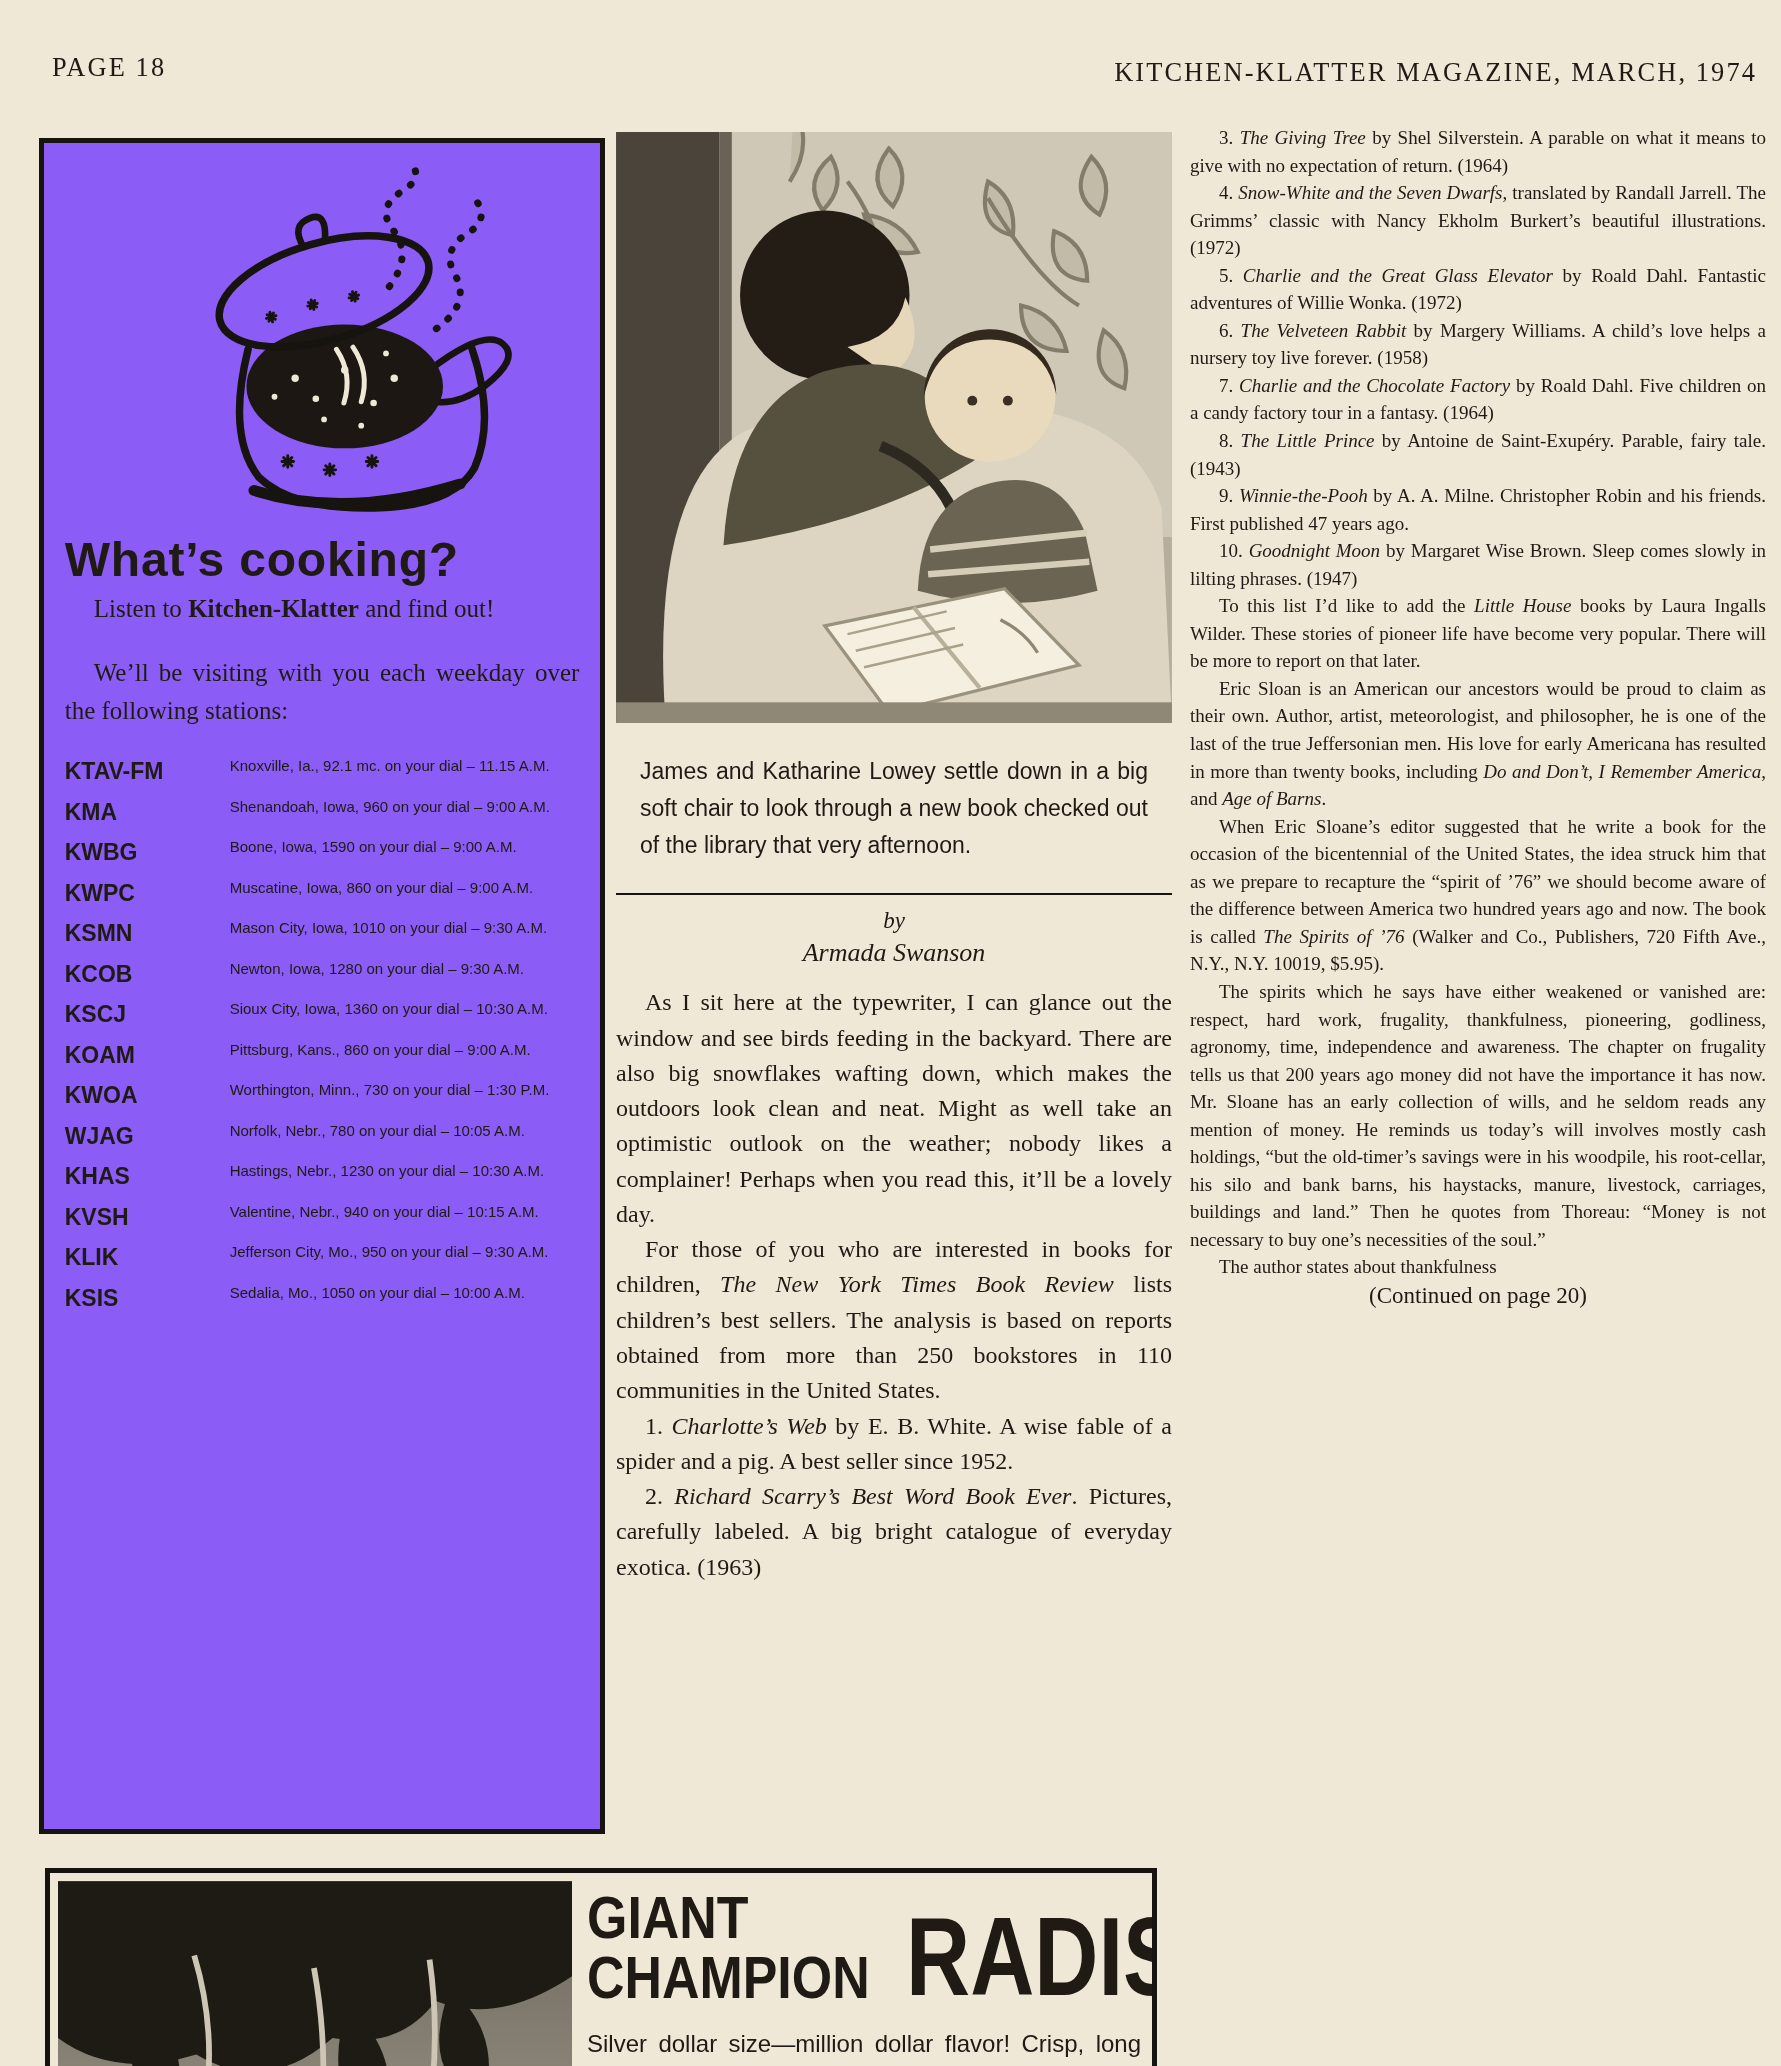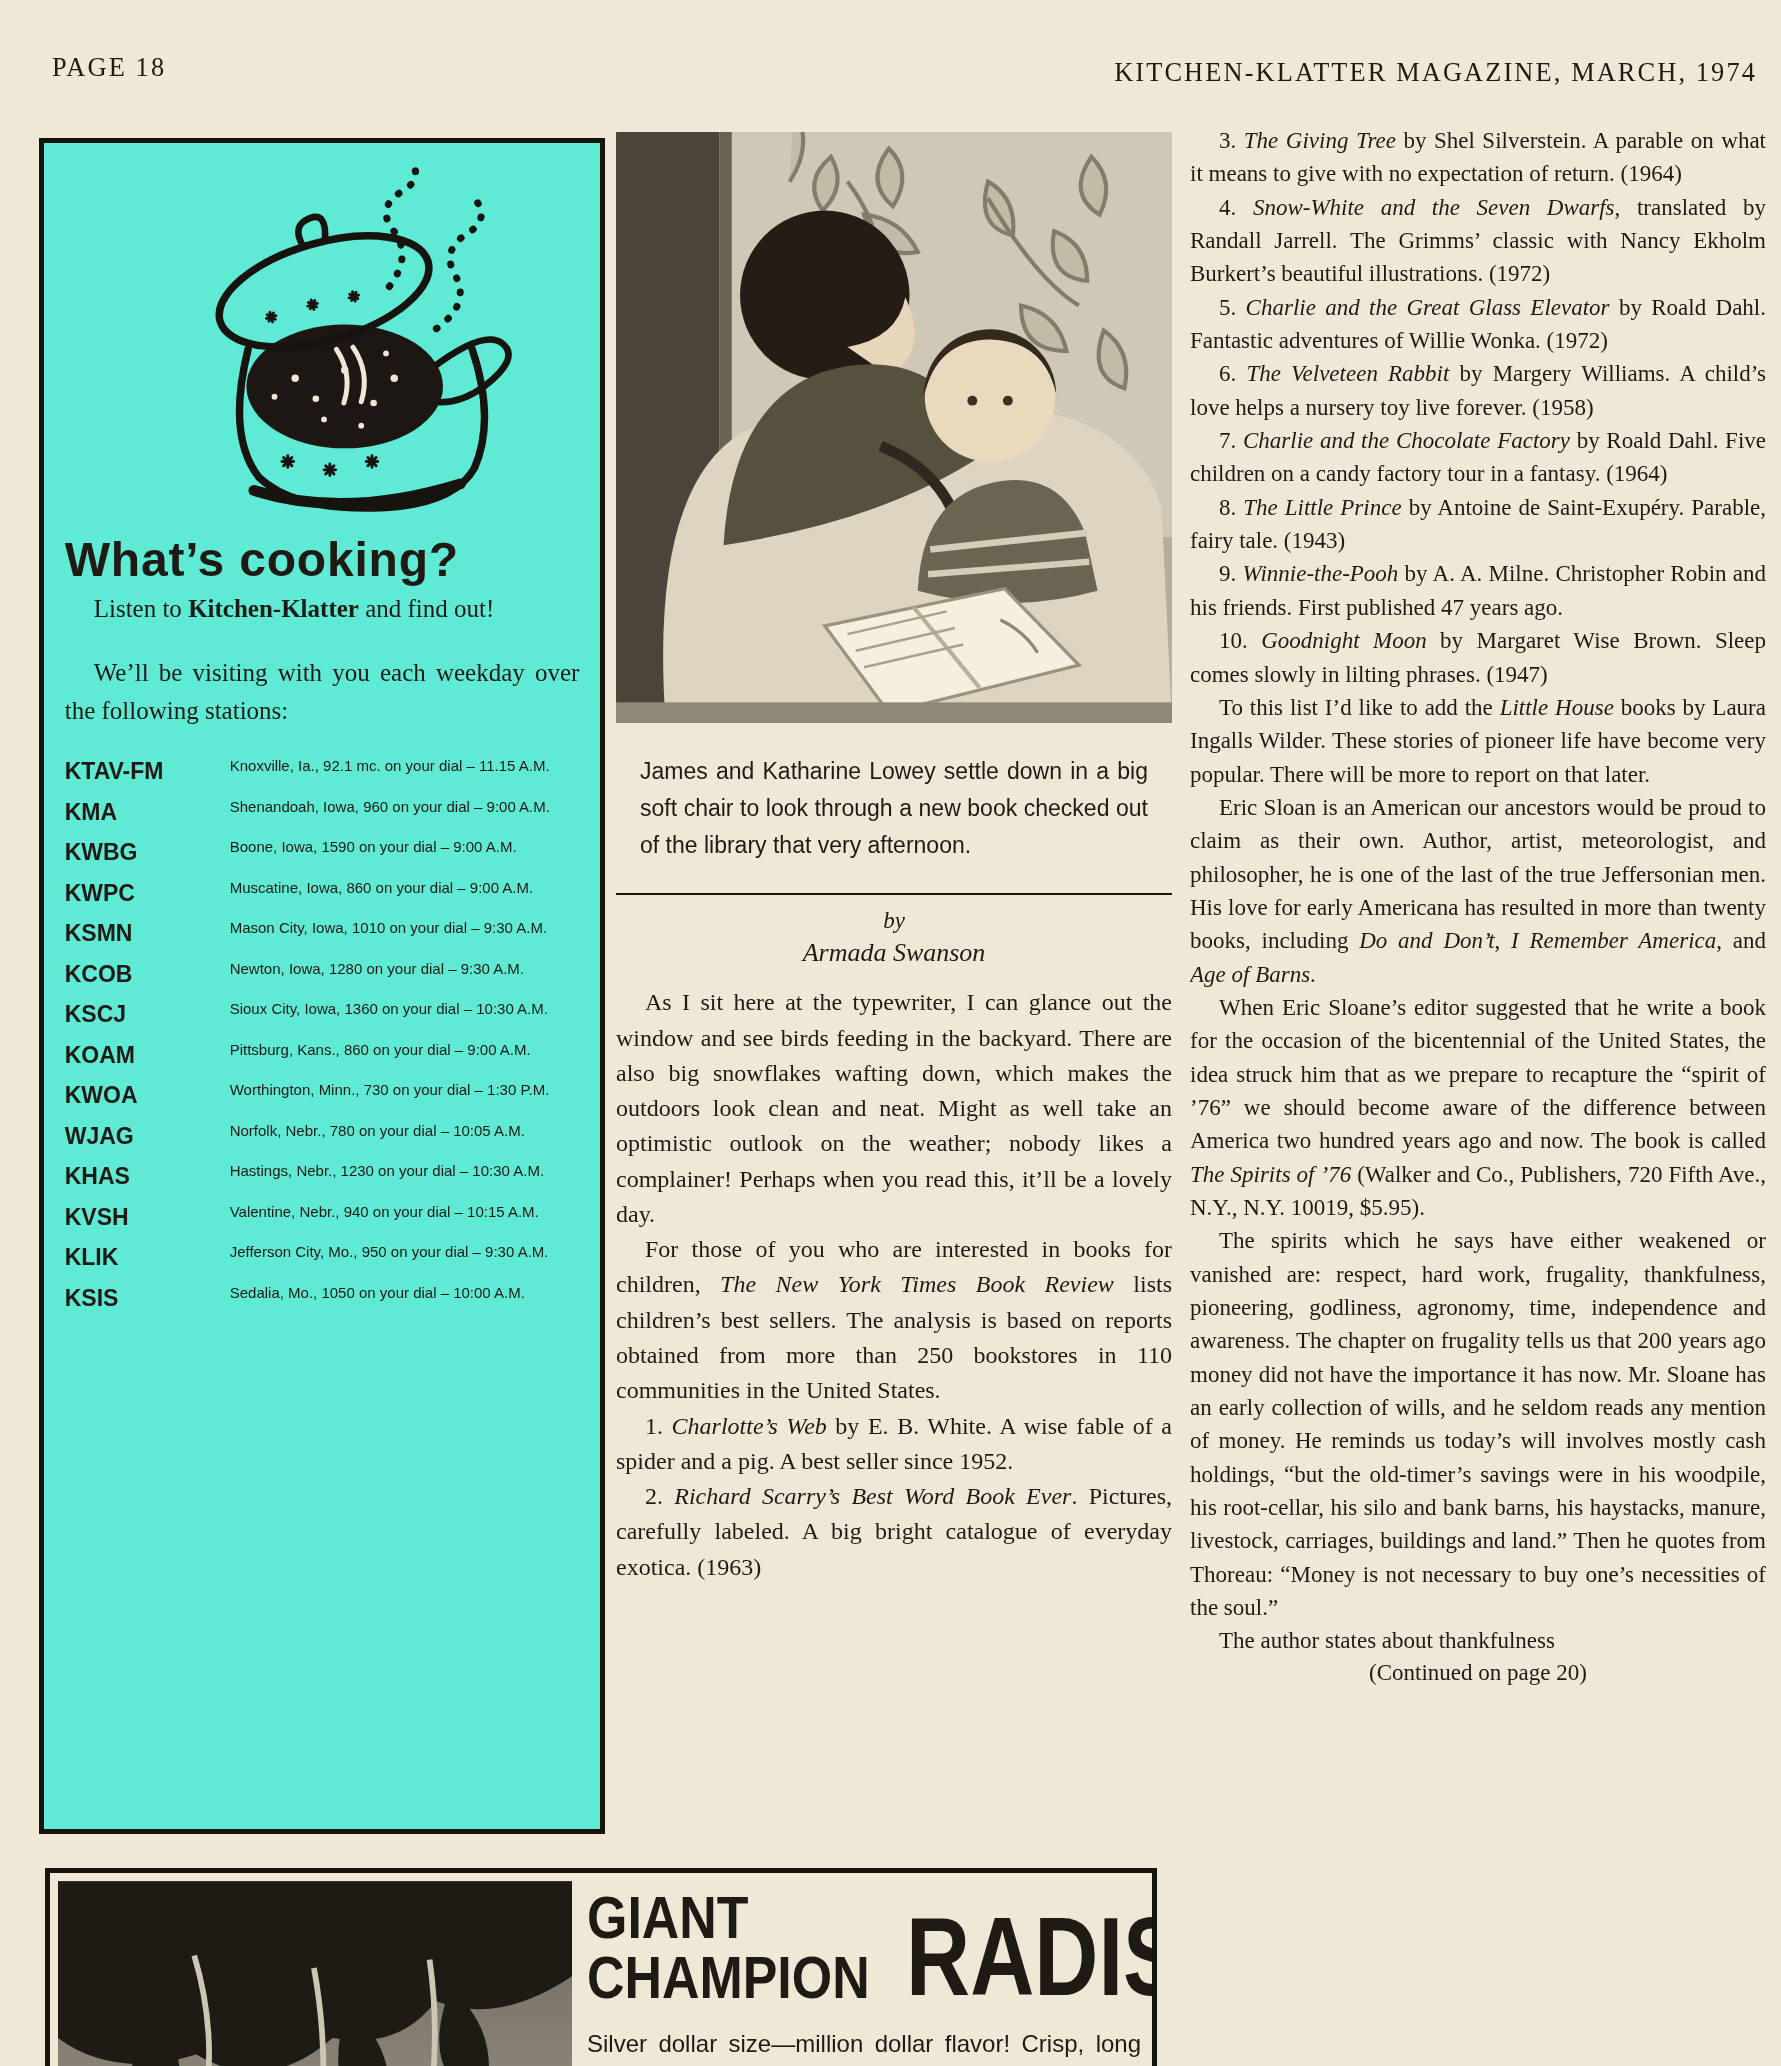--- a/index.html
+++ b/index.html
@@ -14,21 +14,21 @@
 
   
   .hdr{font-family:"Liberation Serif",serif;font-size:26.4px;letter-spacing:2.1px;white-space:nowrap;}
   #hdr-left{left:52px;top:52px;}
   #hdr-right{right:24px;top:57px;}
 
   
   #wc-box{
     left:39px;top:138px;width:566px;height:1696px;
     border:5.8px solid #17130e;box-sizing:border-box;
-    padding:11.6px 20.7px 8.3px 20.7px;overflow:hidden;background:#5eead4;
+    padding:11.6px 20.7px 8.3px 20.7px;overflow:hidden;background:#8b5cf6;
   }
   #pot-icon{display:block;margin:0 auto;}
   #wc-title{
     font-family:"Liberation Sans",sans-serif;font-weight:bold;
     font-size:48px;letter-spacing:0.8px;margin-top:5.8px;
   }
   .wc-par{
     font-size:25px;line-height:1.53;text-align:justify;text-indent:29px;
     margin-top:3px;
   }
@@ -54,21 +54,21 @@
   #byline-prefix{font-size:23px;margin-top:12.4px;}
   #byline-author{font-size:26px;margin-top:4.1px;}
   #mid-paragraphs{margin-top:17.4px;}
   .par{
     font-size:24px;line-height:1.47;text-align:justify;text-indent:29px;
     margin:0;
   }
 
   
   #right-col{left:1190px;top:124px;width:576px;height:2455px;overflow:hidden;}
-  #right-col .par{font-size:23px;line-height:1.45;}
+  #right-col .par{font-size:19px;line-height:1.45;}
   #continued{font-size:23px;text-align:center;margin-top:2.5px;}
 
   
   #ad-box{
     left:45px;top:1868px;width:1112px;height:707px;box-sizing:border-box;
     border:5.8px solid #17130e;border-bottom:5px dashed #17130e;
     background:#efe8d7;overflow:hidden;
   }
   #ad-photo{position:absolute;left:8.3px;top:8.3px;width:514px;height:680px;}
   #ad-photo svg{display:block;}

